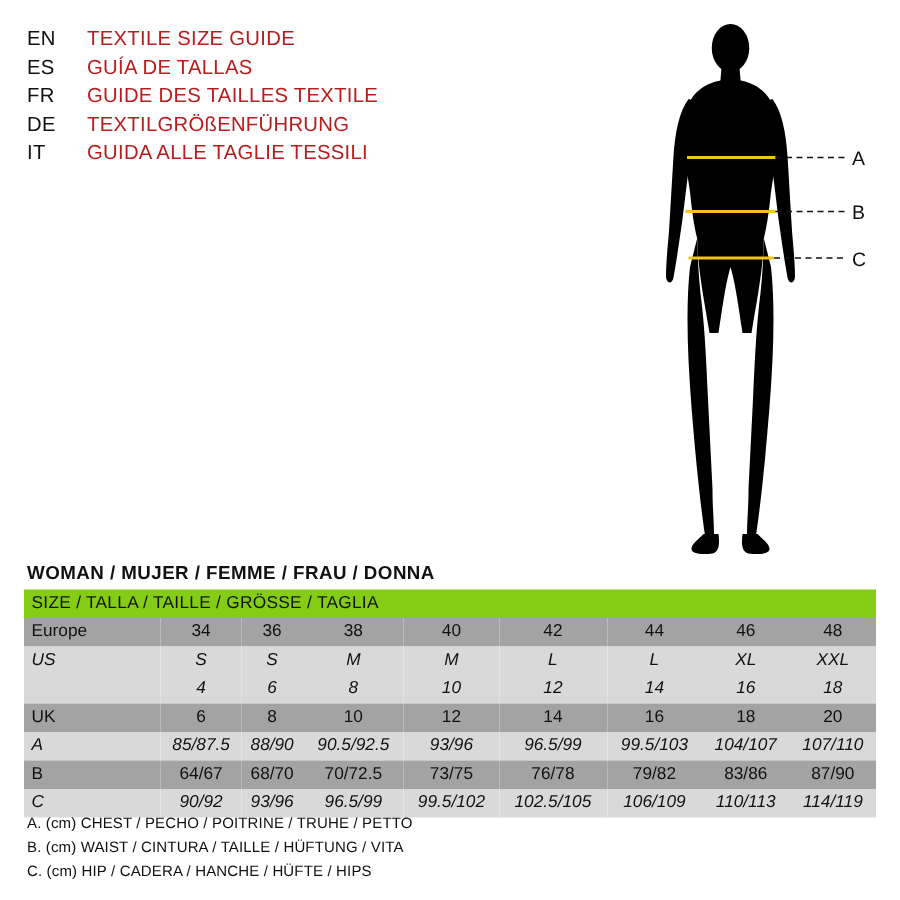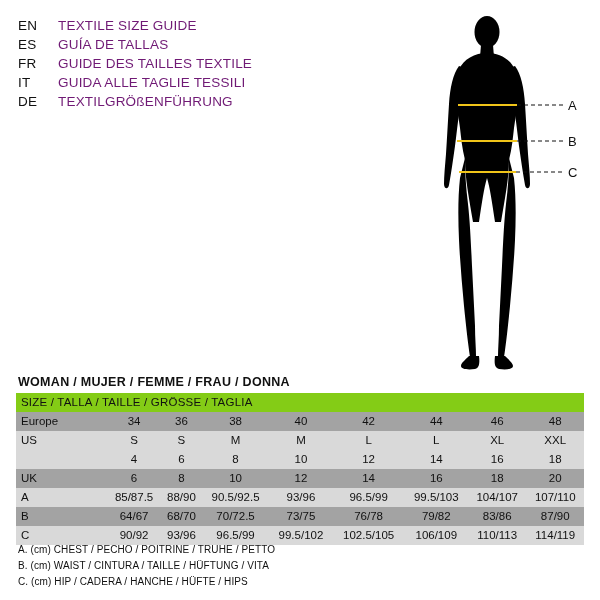--- a/index.html
+++ b/index.html
@@ -34,21 +34,21 @@
     line-height: 19px;
     font-size: 13.5px;
     letter-spacing: 0.2px;
   }
   .lang-code {
     width: 40px;
     flex: 0 0 40px;
     color: #111;
   }
   .lang-text {
-    color: #701a75;
+    color: #b91c1c;
   }
 
   
   .figure-wrap {
     position: absolute;
     left: 425px;
     top: 8px;
     width: 170px;
     height: 370px;
   }
@@ -105,20 +105,21 @@
     background: #84cc16;
   }
   tr.head-row td {
     text-align: left;
     padding-left: 5px;
     font-size: 11.5px;
     letter-spacing: 0.2px;
   }
   tr.shade td {
     background: #d9d9d9;
+    font-style: italic;
   }
   tr.plain td {
     background: #a3a3a3;
   }
 
   
   .footnotes {
     position: absolute;
     left: 18px;
     top: 542px;
@@ -143,26 +144,26 @@
     </div>
     <div class="lang-row">
       <span class="lang-code">ES</span>
       <span class="lang-text">GUÍA DE TALLAS</span>
     </div>
     <div class="lang-row">
       <span class="lang-code">FR</span>
       <span class="lang-text">GUIDE DES TAILLES TEXTILE</span>
     </div>
     <div class="lang-row">
+      <span class="lang-code">DE</span>
+      <span class="lang-text">TEXTILGRÖßENFÜHRUNG</span>
+    </div>
+    <div class="lang-row">
       <span class="lang-code">IT</span>
       <span class="lang-text">GUIDA ALLE TAGLIE TESSILI</span>
-    </div>
-    <div class="lang-row">
-      <span class="lang-code">DE</span>
-      <span class="lang-text">TEXTILGRÖßENFÜHRUNG</span>
     </div>
   </div>
 
   <div class="figure-wrap">
     <svg class="figure-svg" width="170" height="370" viewBox="0 0 170 370">
       <g fill="#000000">
 
         <ellipse cx="62" cy="24" rx="12.5" ry="16"></ellipse>
 
         <path d="M56,37 L68,37 L69,49 L55,49 Z"></path>

